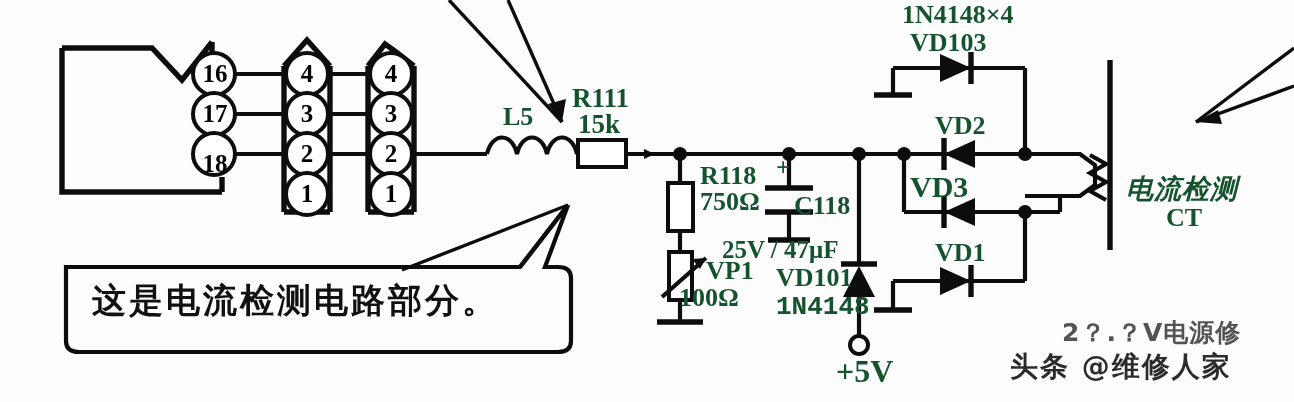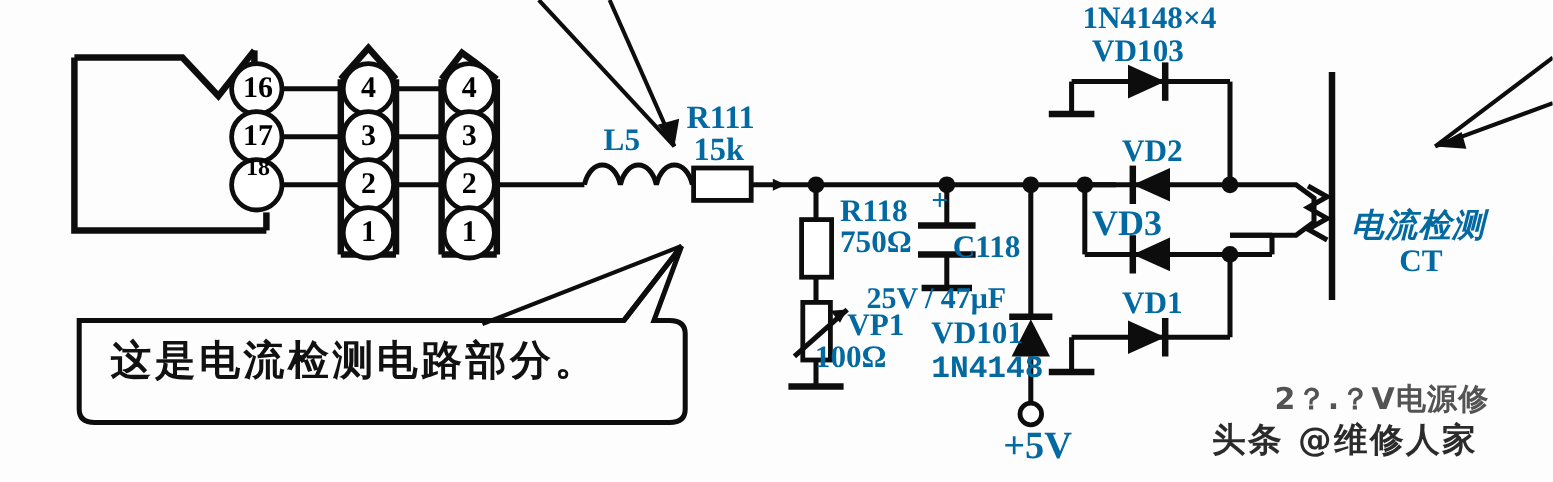--- a/index.html
+++ b/index.html
@@ -16,21 +16,21 @@
     font-family: "Liberation Serif", "DejaVu Serif", serif;
   }
   #schematic {
     position: absolute;
     left: 0; top: 0;
     width: 1294px;
     height: 402px;
   }
   .lbl {
     position: absolute;
-    color: #0369a1;
+    color: #14532d;
     font-family: "Liberation Serif", "DejaVu Serif", serif;
     font-weight: bold;
     white-space: nowrap;
     line-height: 1.02;
     letter-spacing: 0px;
   }
   .cjk {
     font-family: "DejaVu Sans", "Liberation Sans", sans-serif;
     font-weight: bold;
   }
@@ -267,21 +267,21 @@
     <g>
       <path class="wt" d="M 1294 48 L 1196 122"></path>
       <path class="wt" d="M 1294 86 L 1196 122"></path>
       <path class="solid" d="M 1196 122 L 1218 110 L 1222 124 Z"></path>
     </g>
 
   </svg>
 
   <div class="pinnum" style="left:195px; top:61px; width:40px; font-size:25px;">16</div>
   <div class="pinnum" style="left:195px; top:101px; width:40px; font-size:25px;">17</div>
-  <div class="pinnum" style="left:195px; top:130px; width:40px; font-size:20px;">18</div>
+  <div class="pinnum" style="left:195px; top:151px; width:40px; font-size:25px;">18</div>
 
   <div class="pinnum" style="left:288px; top:61px; width:38px; font-size:25px;">4</div>
   <div class="pinnum" style="left:288px; top:101px; width:38px; font-size:25px;">3</div>
   <div class="pinnum" style="left:288px; top:141px; width:38px; font-size:25px;">2</div>
   <div class="pinnum" style="left:288px; top:181px; width:38px; font-size:25px;">1</div>
 
   <div class="pinnum" style="left:372px; top:61px; width:38px; font-size:25px;">4</div>
   <div class="pinnum" style="left:372px; top:101px; width:38px; font-size:25px;">3</div>
   <div class="pinnum" style="left:372px; top:141px; width:38px; font-size:25px;">2</div>
   <div class="pinnum" style="left:372px; top:181px; width:38px; font-size:25px;">1</div>

